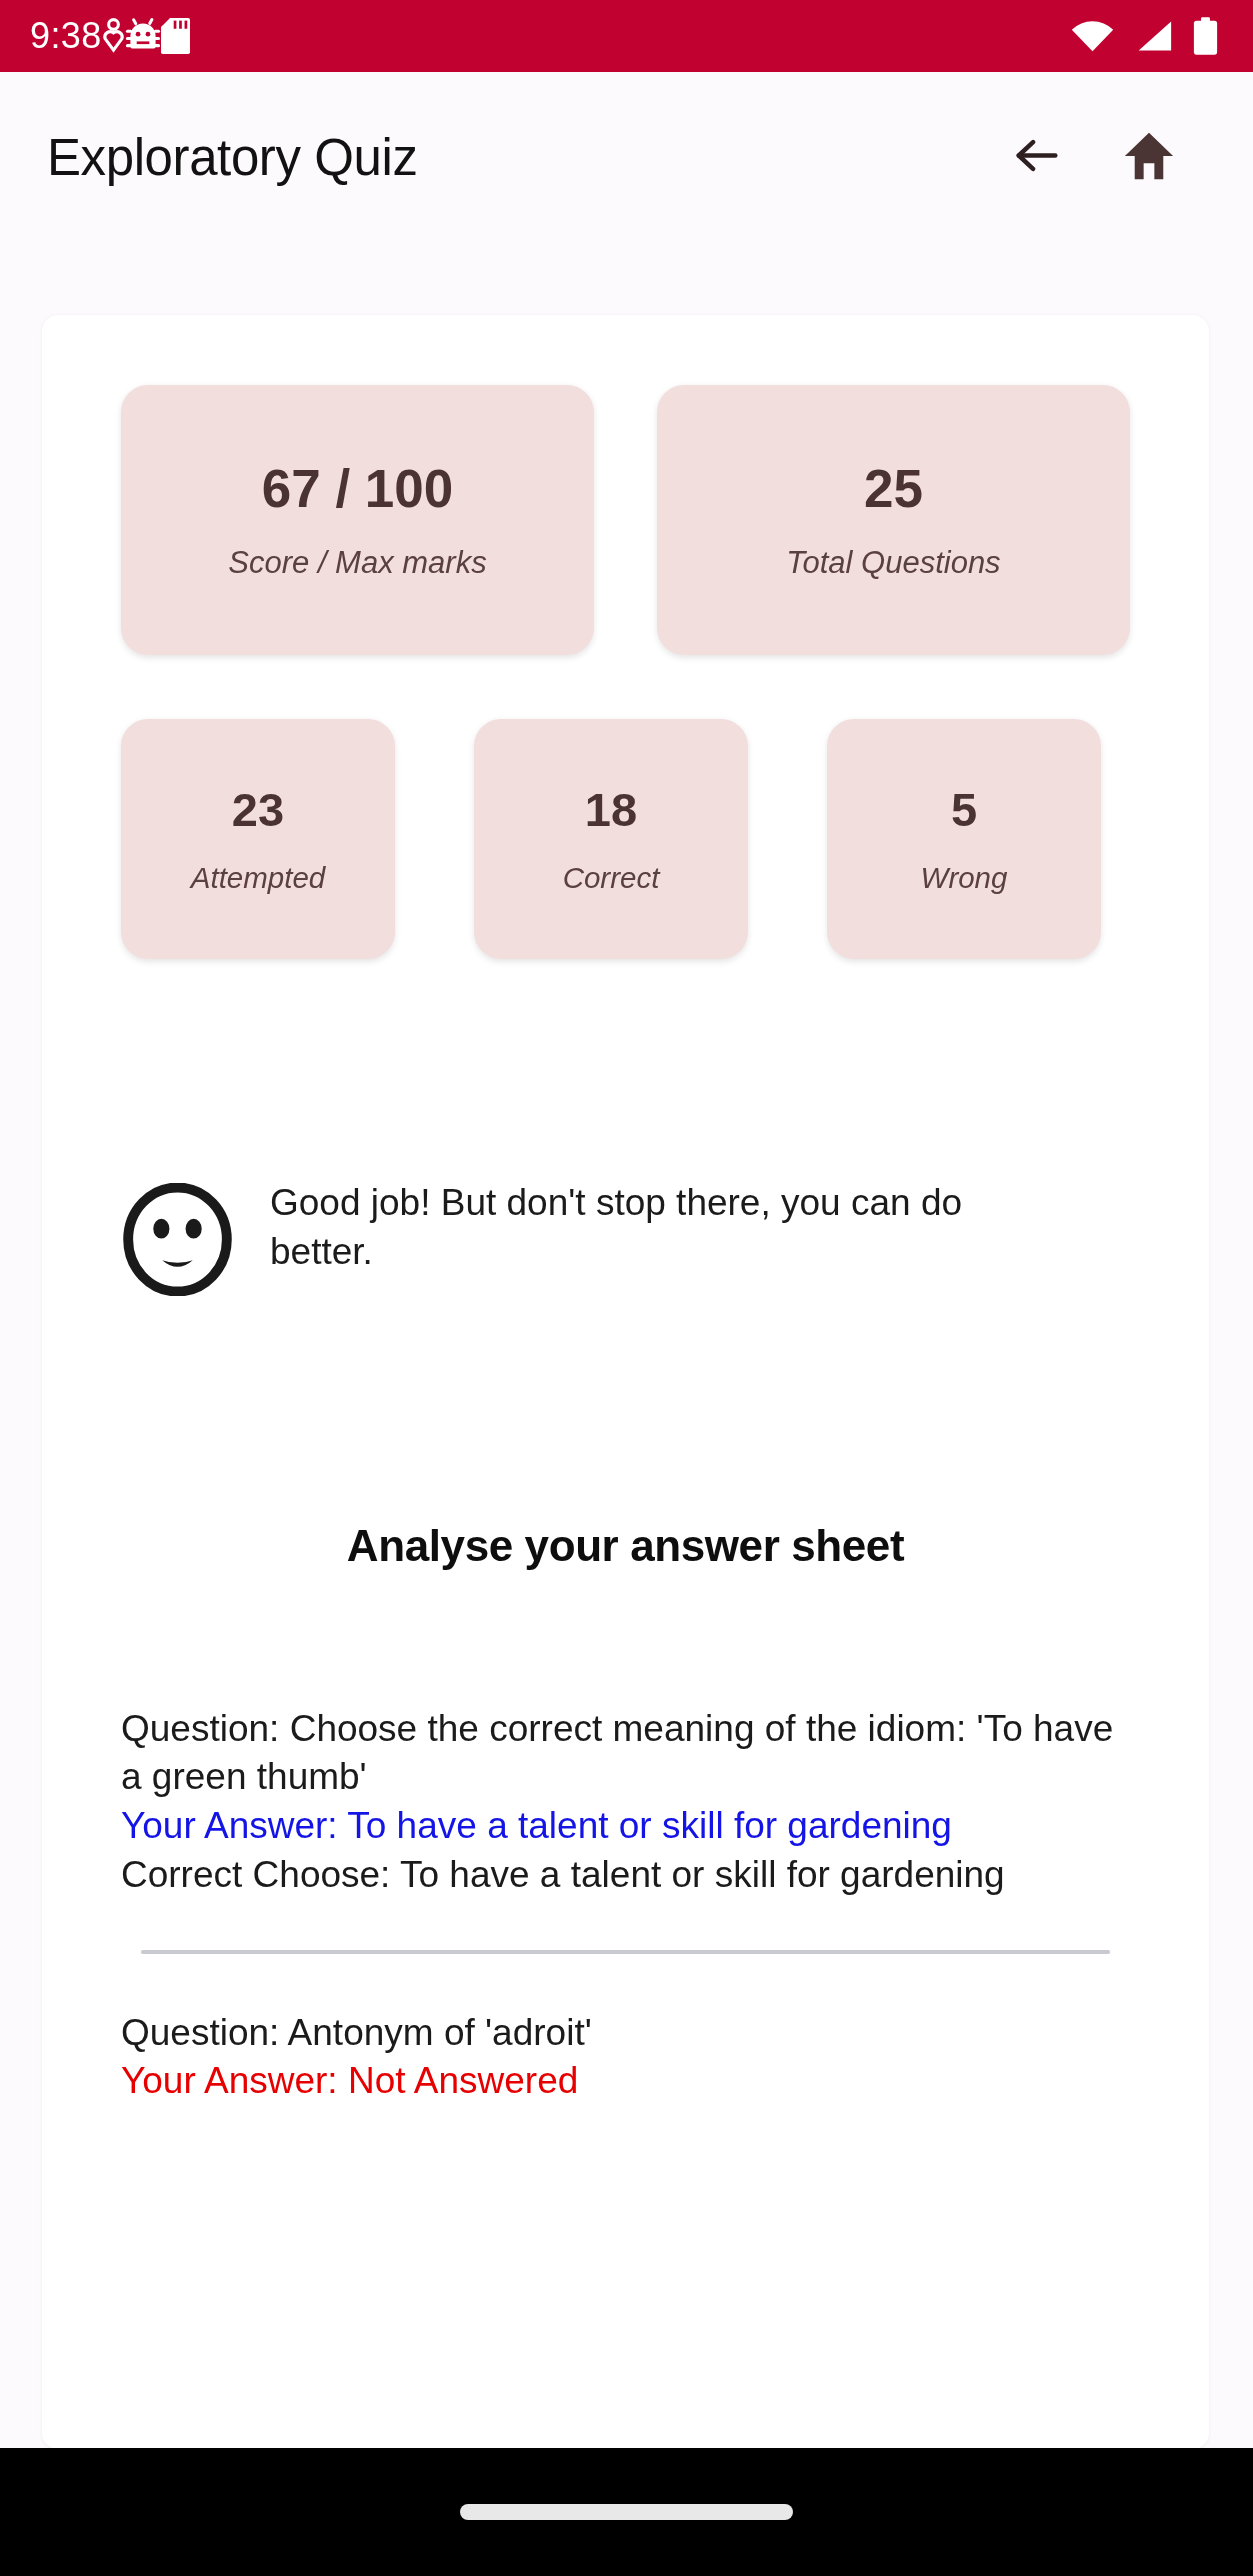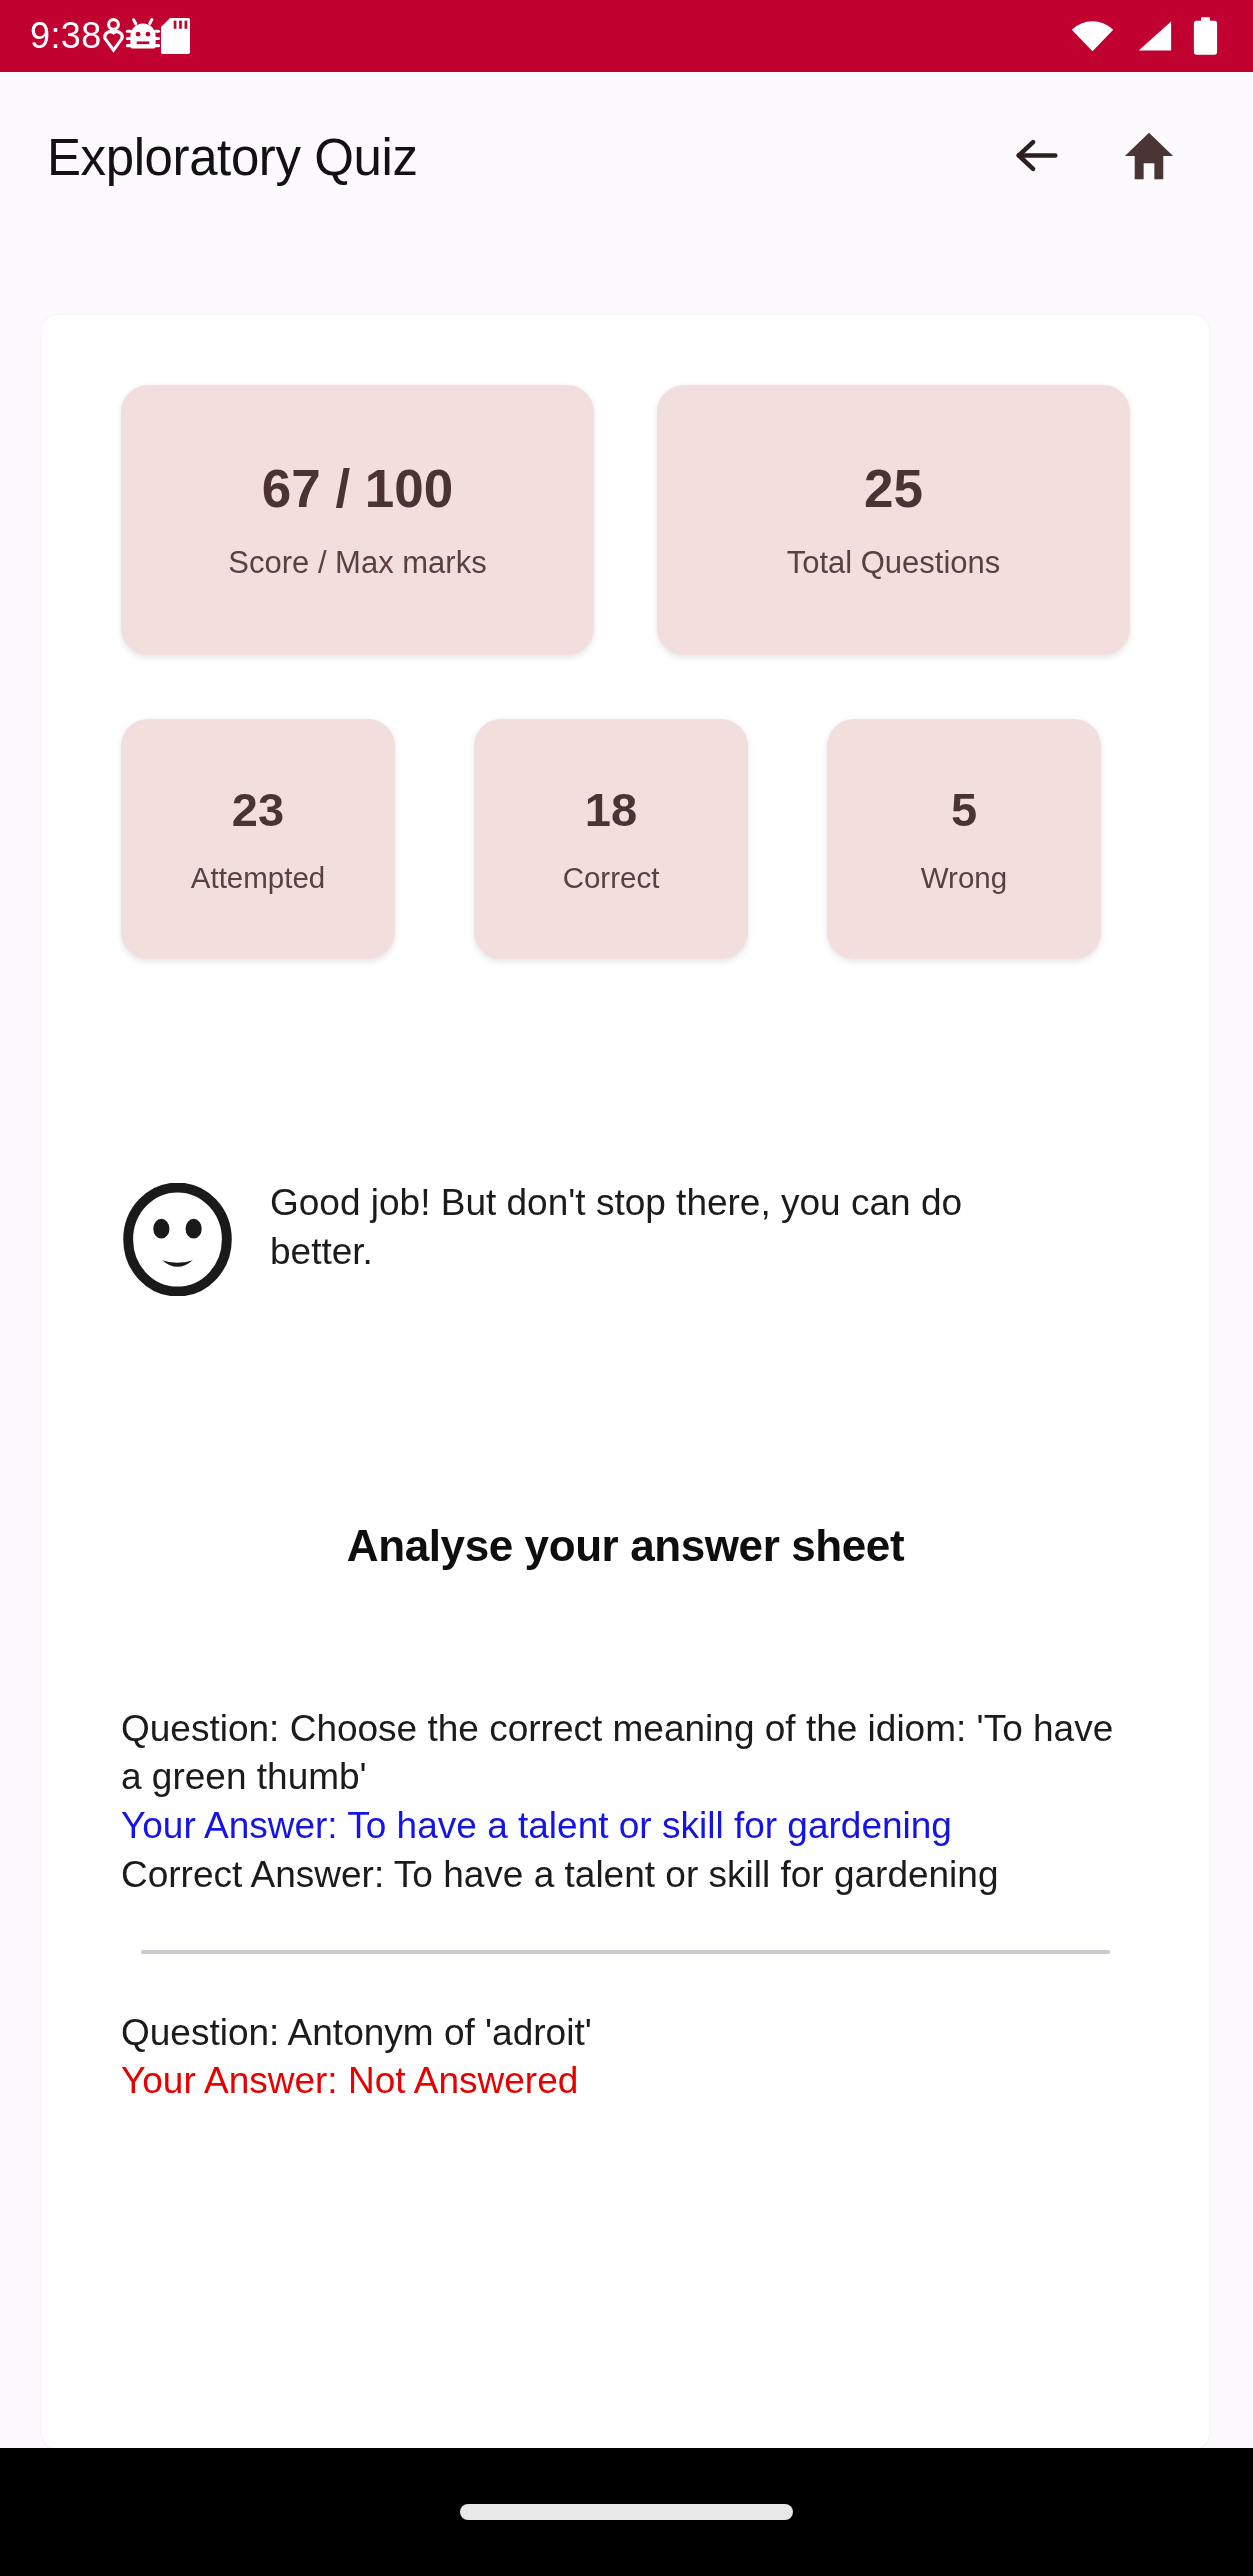--- a/index.html
+++ b/index.html
@@ -55,21 +55,21 @@
   .stat-big { width:506px; height:270px;text-align:right; }
   .stat-small { width:274px; height:240px; }
 
   .stat-value {
     font-size:53px; font-weight:bold; color:#4C3333;
     font-family:"Liberation Sans", sans-serif; line-height:1;
   }
   .stat-value.sm { font-size:47px; }
   .stat-label {
     margin-top:32px; font-size:31px; color:#5B4040;
-    font-family:"Liberation Sans", sans-serif; line-height:1;
+    font-family:"Liberation Sans", sans-serif; line-height:1;font-style:italic;
   }
   .stat-label.sm { margin-top:30px; font-size:29.5px; }
 
   
   .feedback { display:flex; align-items:flex-start; padding:220px 79px 0 79px; gap:36px; }
   .face-wrap { flex:0 0 auto; margin-top:3.6px; }
   .feedback-text {
     font-size:37px; color:#1B1B1B; line-height:1.32;
     font-family:"Liberation Sans", sans-serif; max-width:787px;
   }
@@ -225,21 +225,21 @@
       <div class="feedback-text">Good job! But don't stop there, you can do better.</div>
     </div>
 
     <div class="section-heading">Analyse your answer sheet</div>
 
     <div class="answers">
 
       <div class="qa-block">
         <div class="qa-line"><span>Question: </span><span>Choose the correct meaning of the idiom: 'To have a green thumb'</span></div>
         <div class="qa-line qa-your"><span>Your Answer: </span><span>To have a talent or skill for gardening</span></div>
-        <div class="qa-line qa-correct"><span>Correct Answer: </span><span>To have a talent or skill for gardening</span></div>
+        <div class="qa-line qa-correct"><span>Correct Choose: </span><span>To have a talent or skill for gardening</span></div>
       </div>
 
       <div class="qa-divider"></div>
       <div class="qa-gap"></div>
 
       <div class="qa-block">
         <div class="qa-line"><span>Question: </span><span>Antonym of 'adroit'</span></div>
         <div class="qa-line qa-your-wrong"><span>Your Answer: </span><span>Not Answered</span></div>
       </div>
 

